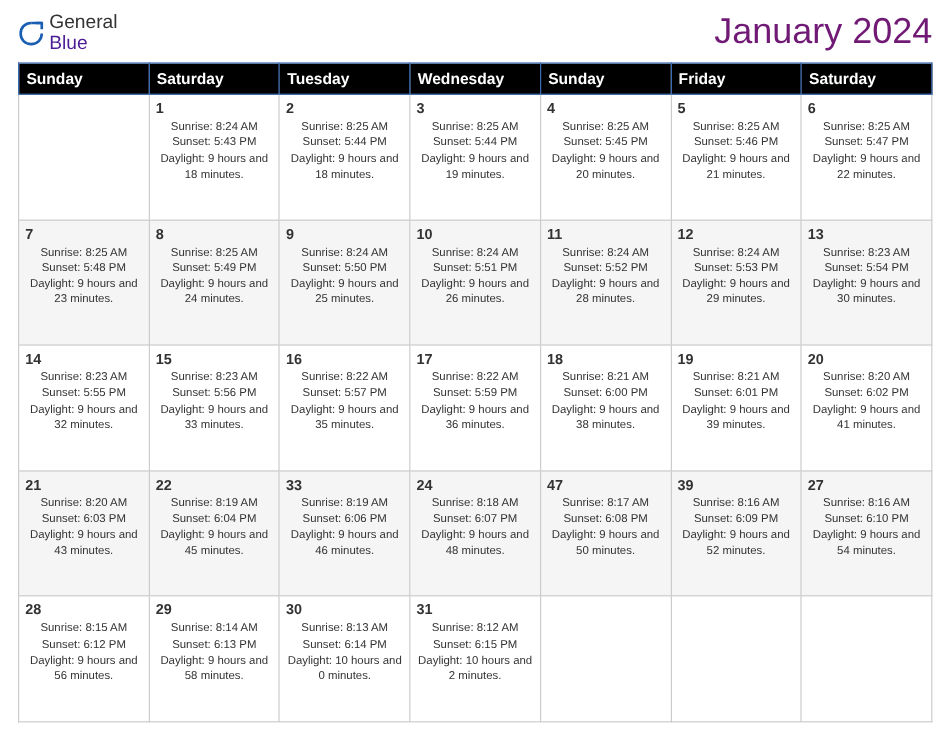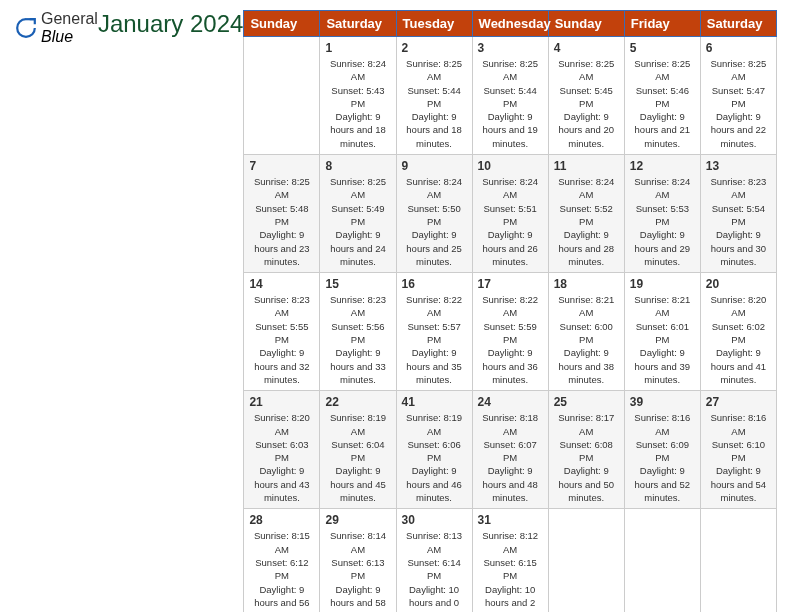--- a/index.html
+++ b/index.html
@@ -8,60 +8,60 @@
       background: #fff;
       width: 792px;
       height: 612px;
       overflow: hidden;
     }
     .page {
       width: 792px;
       height: 612px;
       padding: 10px 15px;
       display: flex;
-      flex-direction: row;
+      flex-direction: column;
     }
     .header {
       display: flex;
       justify-content: space-between;
       align-items: flex-start;
       margin-bottom: 6px;
     }
     .logo {
       display: flex;
       align-items: center;
       gap: 4px;
     }
     .logo-general { color: #333; }
-    .logo-blue { color: #000000; font-style: italic; }
+    .logo-blue { color: #4c1d95; }
     .logo-icon {
       width: 22px;
       height: 22px;
     }
     .title-block {
       text-align: right;
     }
     .month-title {
-      font-size: 24px;
-      color: #14532d;
+      font-size: 30px;
+      color: #701a75;
       font-weight: normal;
     }
     .location {
       font-size: 14px;
       color: #333;
     }
     .calendar {
       flex: 1;
       border: 1px solid #ccc;
       border-collapse: collapse;
       width: 100%;
       table-layout: fixed;
     }
     .calendar th {
-      background: #c2410c;
+      background: #000000;
       color: #fff;
       text-align: left;
       padding: 5px 6px;
       font-size: 13px;
       border: 1px solid #3a6bb5;
     }
     .calendar td {
       vertical-align: top;
       border: 1px solid #ccc;
       padding: 4px 5px;
@@ -212,29 +212,29 @@
         <tr>
           <td class="row-shade">
             <div class="day-number">21</div>
             <div class="day-info">Sunrise: 8:20 AM<br>Sunset: 6:03 PM<br>Daylight: 9 hours and 43 minutes.</div>
           </td>
           <td class="row-shade">
             <div class="day-number">22</div>
             <div class="day-info">Sunrise: 8:19 AM<br>Sunset: 6:04 PM<br>Daylight: 9 hours and 45 minutes.</div>
           </td>
           <td class="row-shade">
-            <div class="day-number">41</div>
+            <div class="day-number">33</div>
             <div class="day-info">Sunrise: 8:19 AM<br>Sunset: 6:06 PM<br>Daylight: 9 hours and 46 minutes.</div>
           </td>
           <td class="row-shade">
             <div class="day-number">24</div>
             <div class="day-info">Sunrise: 8:18 AM<br>Sunset: 6:07 PM<br>Daylight: 9 hours and 48 minutes.</div>
           </td>
           <td class="row-shade">
-            <div class="day-number">25</div>
+            <div class="day-number">47</div>
             <div class="day-info">Sunrise: 8:17 AM<br>Sunset: 6:08 PM<br>Daylight: 9 hours and 50 minutes.</div>
           </td>
           <td class="row-shade">
             <div class="day-number">39</div>
             <div class="day-info">Sunrise: 8:16 AM<br>Sunset: 6:09 PM<br>Daylight: 9 hours and 52 minutes.</div>
           </td>
           <td class="row-shade">
             <div class="day-number">27</div>
             <div class="day-info">Sunrise: 8:16 AM<br>Sunset: 6:10 PM<br>Daylight: 9 hours and 54 minutes.</div>
           </td>

